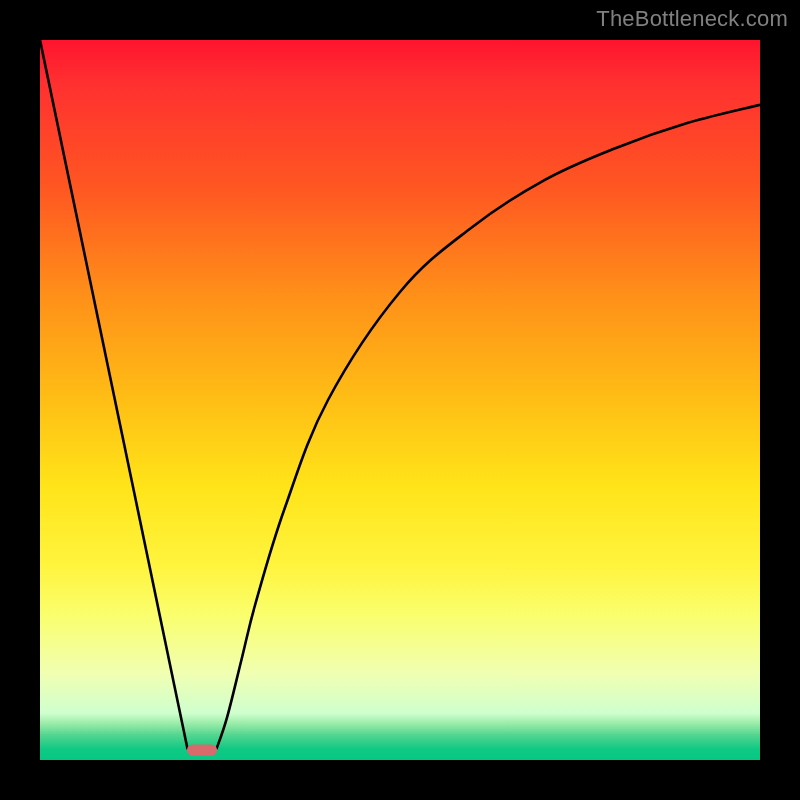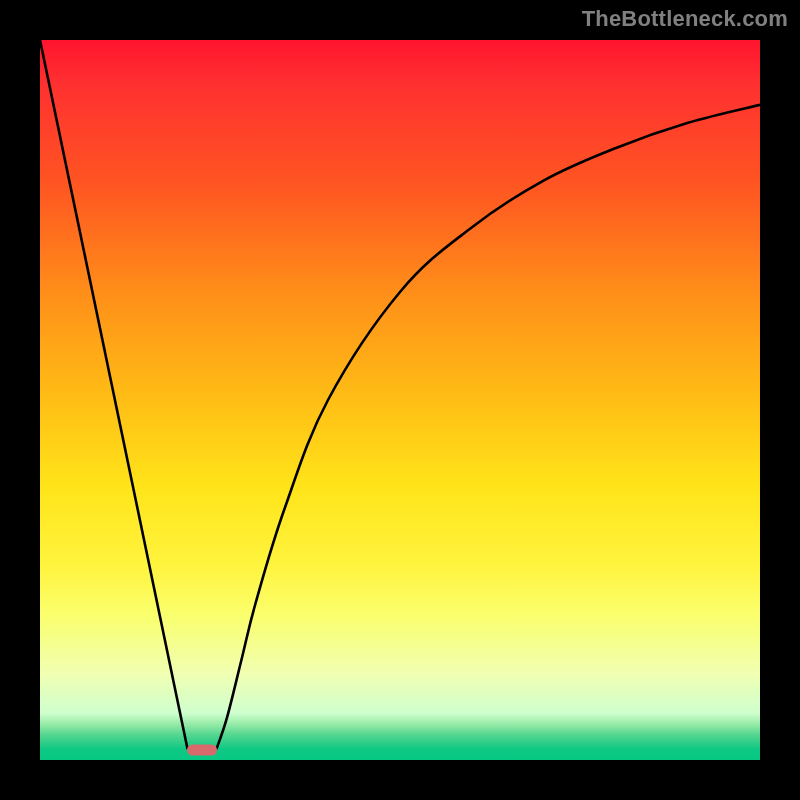--- a/index.html
+++ b/index.html
@@ -55,21 +55,21 @@
     top: 0;
     width: 720px;
     height: 720px;
   }
   .credit {
     position: absolute;
     top: 6px;
     right: 12px;
     color: #808080;
     font-size: 22px;
-    font-weight: 700;
+    font-weight: 400;
     letter-spacing: 0.2px;
   }
 </style>
 </head>
 <body>
 
 <div class="chart-container">
   <div class="credit">TheBottleneck.com</div>
   <div class="plot-area">
     <svg class="curves" viewBox="0 0 720 720" preserveAspectRatio="none">

